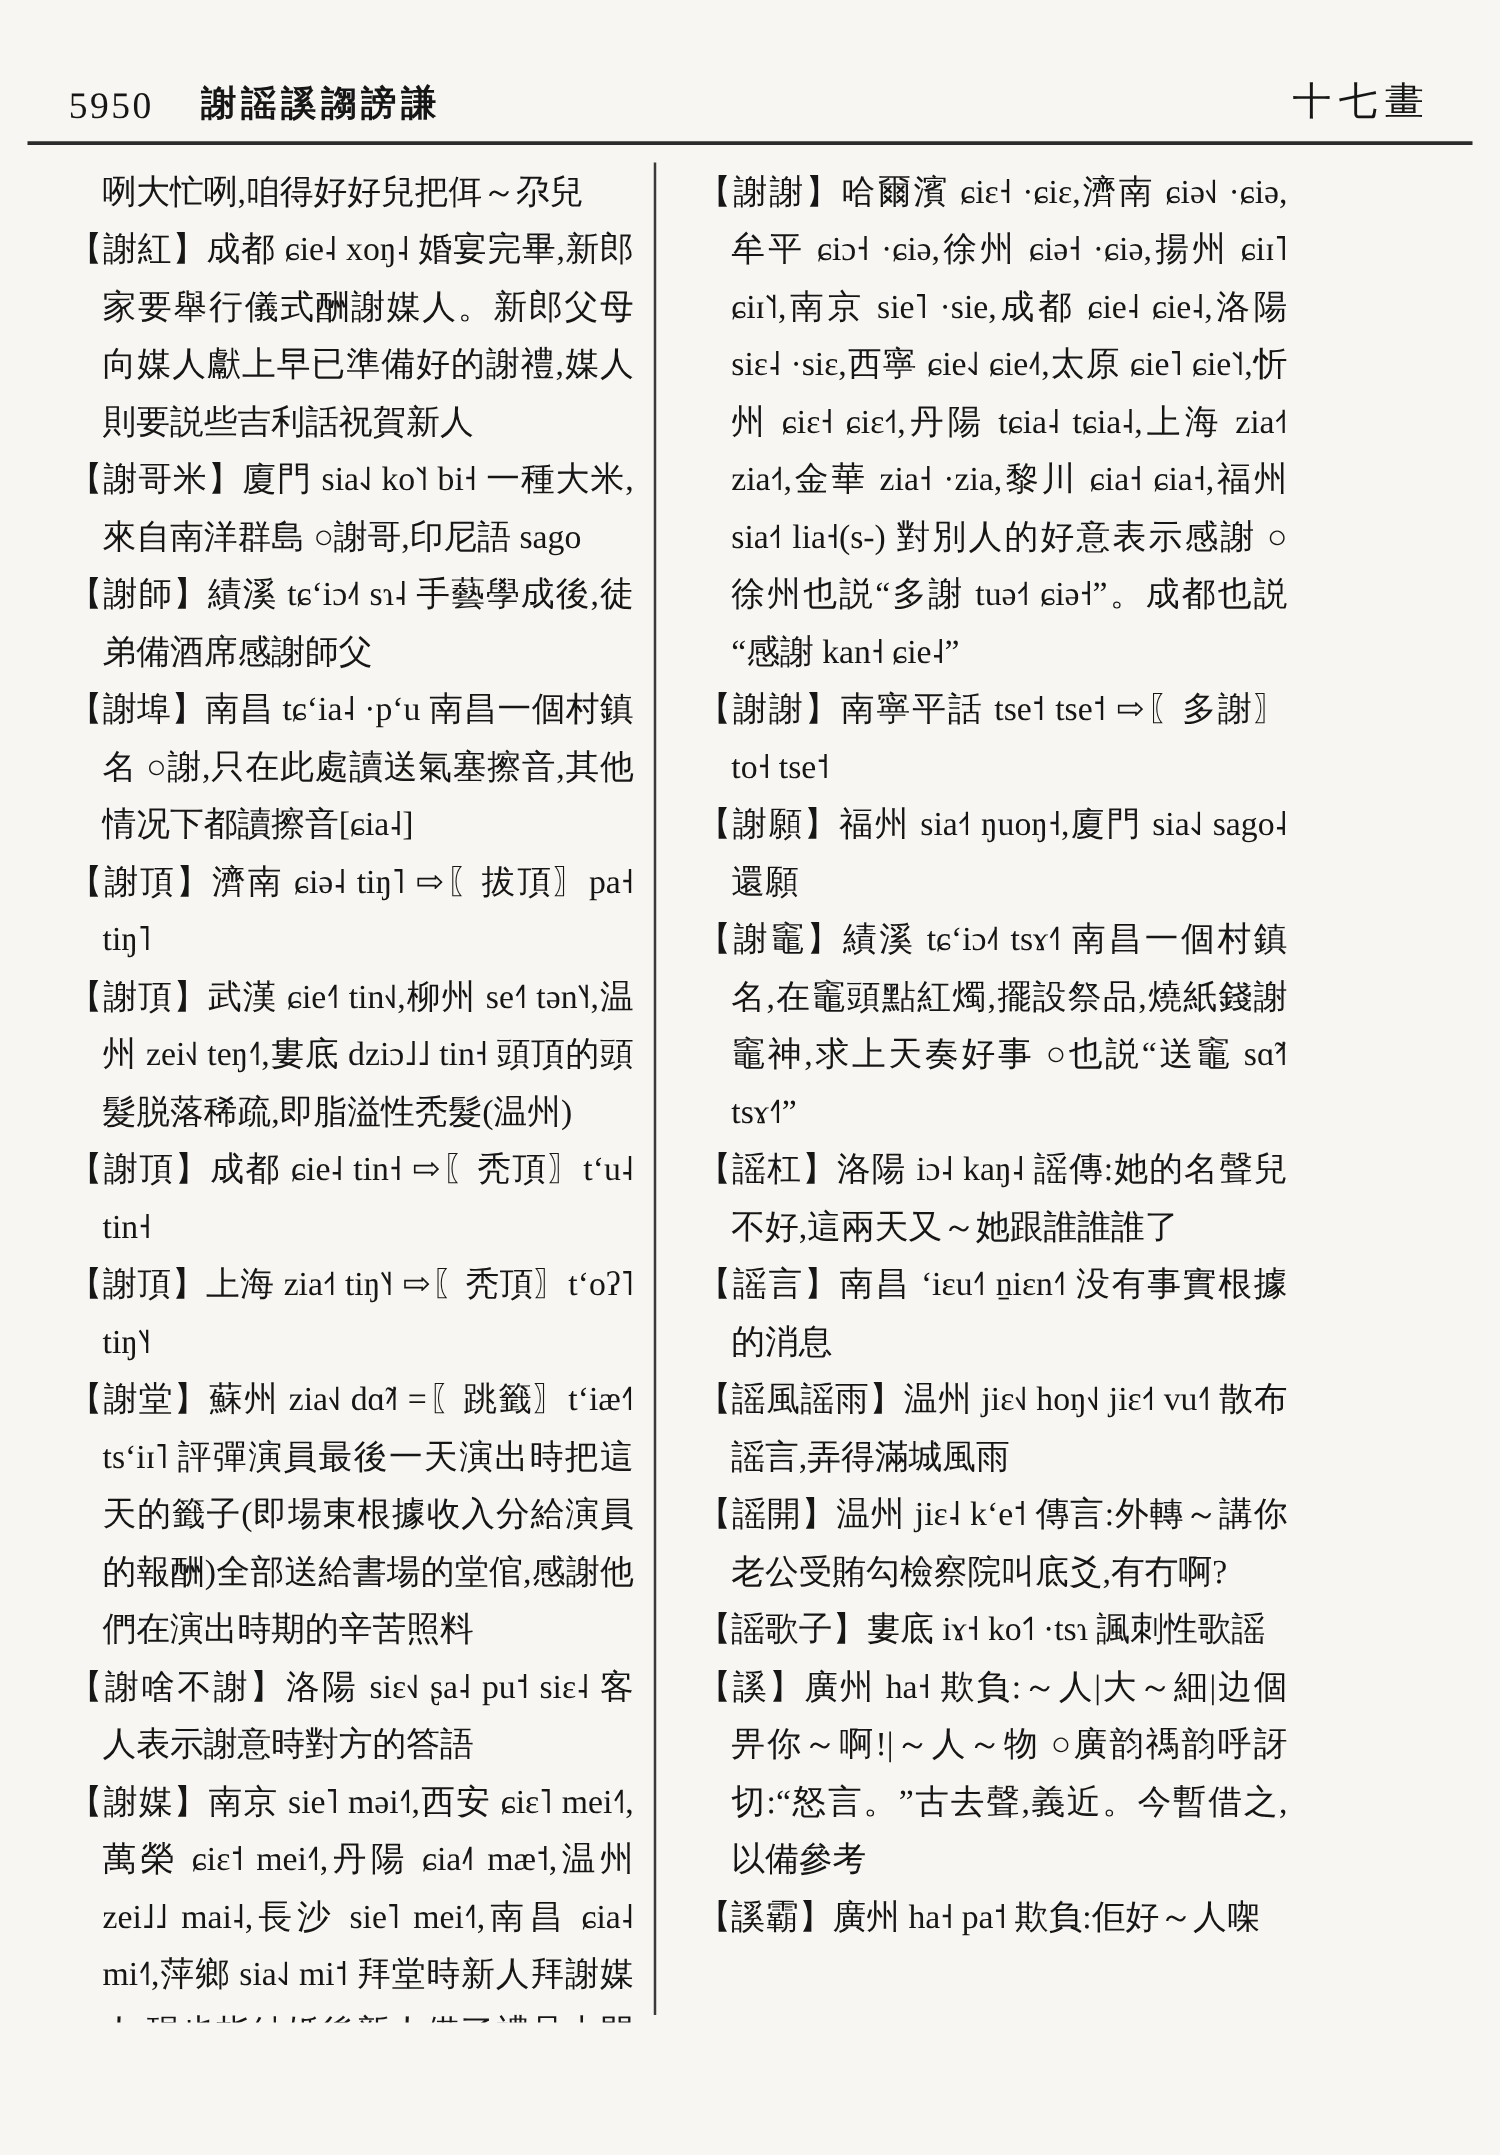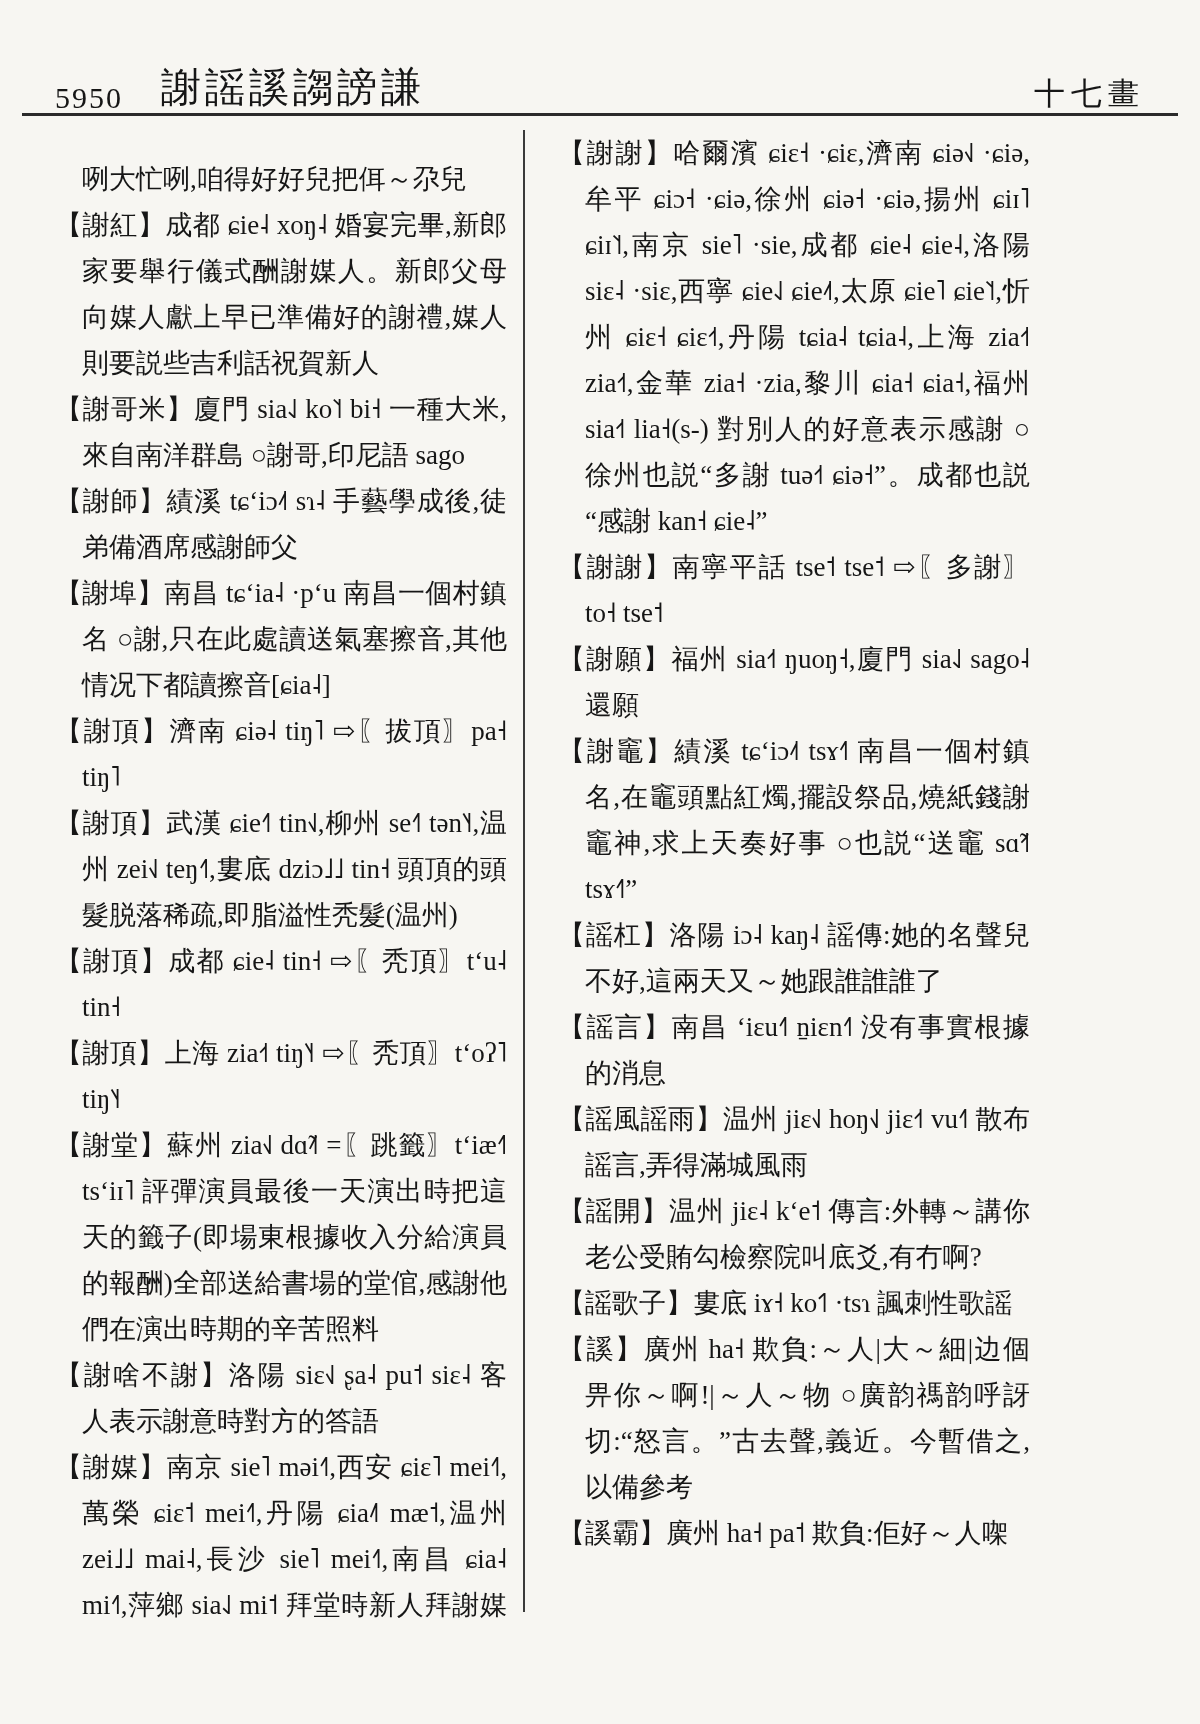--- a/index.html
+++ b/index.html
@@ -12,21 +12,21 @@
     color:#161616;
     overflow:hidden;
   }
   
   .running-head{
     position:absolute;top:60px;left:55px;right:55px;
     display:flex;align-items:flex-end;
     font-size:30px;
   }
   .page-number{letter-spacing:2px;}
-  .head-words{margin-left:38px;font-size:40px;letter-spacing:4px;}
+  .head-words{margin-left:38px;font-size:28px;letter-spacing:4px;font-weight:bold;}
   .section-label{margin-left:auto;font-size:31px;letter-spacing:6px;}
   .head-rule{
     position:absolute;top:113px;left:22px;right:22px;
     height:3px;background:#2b2b2b;
   }
   
   .columns{
     position:absolute;top:130px;left:55px;right:55px;bottom:60px;
   }
   .col{
@@ -39,21 +39,21 @@
   .col-right{left:485px;width:472px;padding-left:18px;}
   .col-divider{
     position:absolute;top:0;left:468px;width:2px;height:1482px;
     background:#3a3a3a;
   }
   .entry{
     margin:0;
     padding-left:27px;
     text-indent:-27px;
   }
-  .entry.cont{text-indent:0;margin-top:26px;}
+  .entry.cont{text-indent:0;}
 </style>
 </head>
 <body>
 
 <div class="page">
 
   <div class="running-head">
     <span class="page-number">5950</span>
     <span class="head-words">謝謡謑謅謗謙</span>
     <span class="section-label">十七畫</span>

